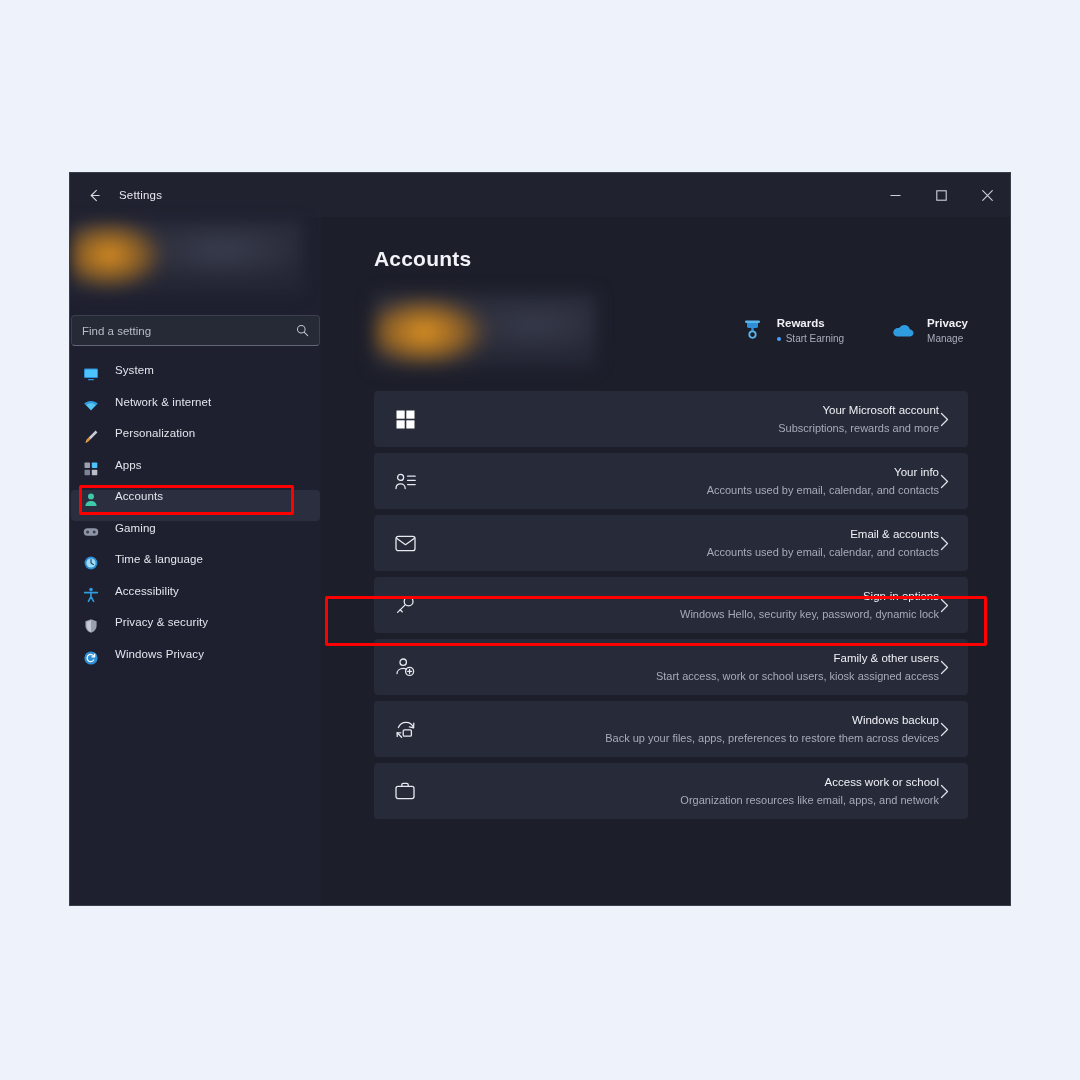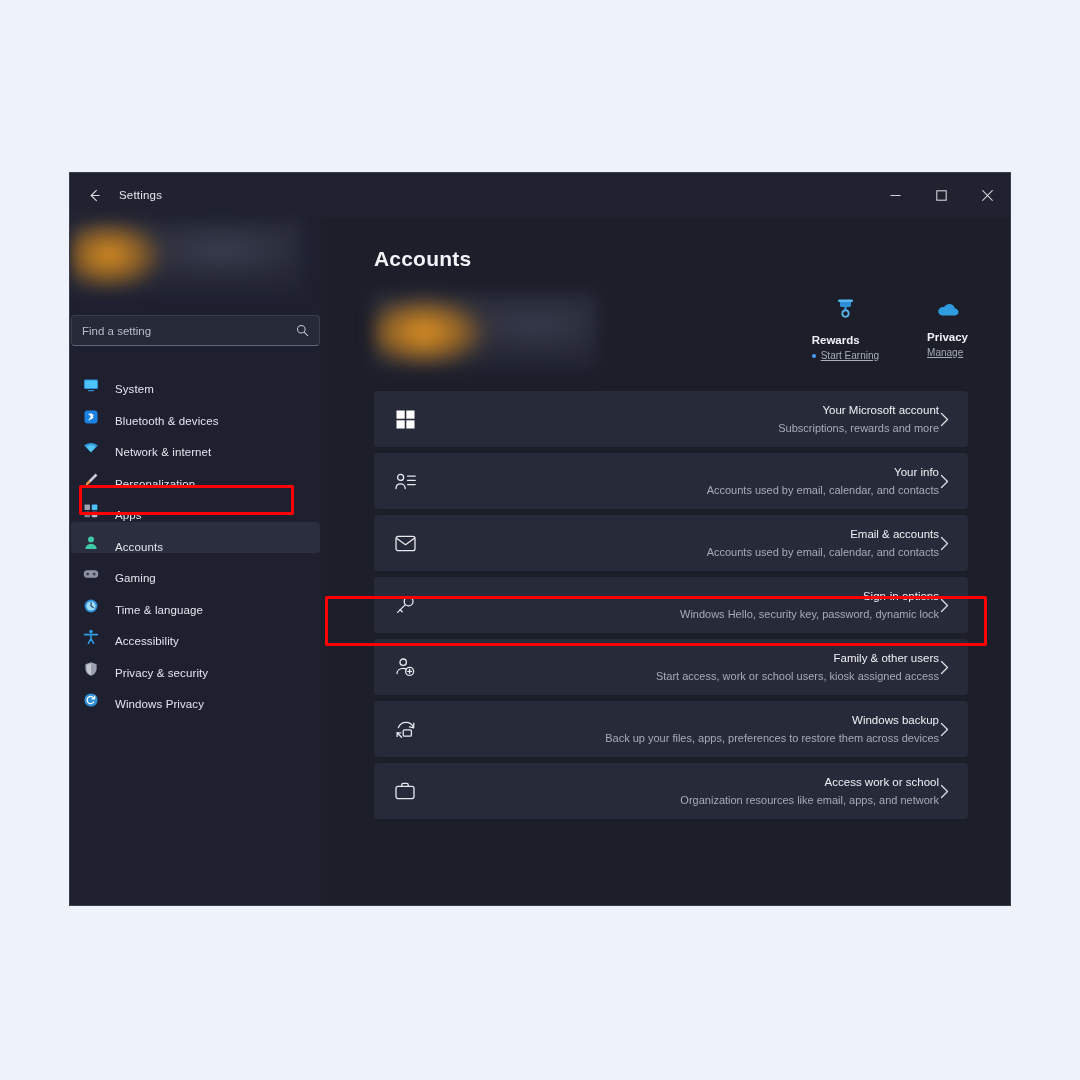--- a/index.html
+++ b/index.html
@@ -104,21 +104,21 @@
     font-size: 11.5px;
     font-family: "Liberation Sans", sans-serif;
   }
   .search-wrap input::placeholder { color: #b8bcc8; }
   .search-ico { color: #c3c7d2; display: flex; }
 
   .navlist { margin-top: 18px; }
   .navitem {
     height: 31px;
     display: flex;
-    align-items: flex-end;
+    align-items: flex-start;
     padding: 0 10px;
     border-radius: 4px;
     margin-bottom: 0;
     position: relative;
   }
   .navitem + .navitem { margin-top: 0.5px; }
   .navitem .nico {
     width: 20px; height: 20px;
     display: flex; align-items: center; justify-content: center;
     flex: 0 0 20px;
@@ -185,24 +185,24 @@
       radial-gradient(ellipse 110px 38px at 160px 32px, rgba(70,74,94,0.5) 0%, rgba(44,47,62,0.2) 70%, rgba(34,36,48,0) 100%),
       linear-gradient(180deg, #2b2d3b 0%, #242634 100%);
     filter: blur(8px);
   }
   .hero-cards {
     display: flex;
     align-items: center;
     gap: 48px;
     margin-right: 22px;
   }
-  .hero-card { display: flex; align-items: center; gap: 13px; flex-direction: column; }
+  .hero-card { display: flex; align-items: center; gap: 13px; }
   .hc-ico { display: flex; align-items: center; justify-content: center; width: 22px; }
   .hc-title { font-size: 11.5px; font-weight: bold; color: #f0f1f6; line-height: 1.35; }
-  .hc-sub { font-size: 10px; color: #a9adbb; line-height: 1.4; display: flex; align-items: center; gap: 5px; text-decoration: underline; }
+  .hc-sub { font-size: 10px; color: #a9adbb; line-height: 1.4; display: flex; align-items: center; gap: 5px; }
   .dot-blue { width: 4px; height: 4px; border-radius: 50%; background: #4a9eff; display: inline-block; }
 
   
   .setlist { margin-top: 22px; margin-right: 22px; }
   .setrow {
     height: 56px;
     background: #272a38;
     border-radius: 4px;
     display: flex;
     align-items: center;
@@ -292,29 +292,20 @@
           <span class="nico">
             <svg width="16" height="16" viewBox="0 0 16 16">
               <rect x="1" y="2.5" width="14" height="9.5" rx="1.2" fill="#2f8fd6"></rect>
               <rect x="2" y="3.5" width="12" height="7.5" rx="0.8" fill="#4cc2ff"></rect>
               <rect x="5" y="13" width="6" height="1.2" rx="0.5" fill="#2f8fd6"></rect>
             </svg>
           </span>
           <span class="nlabel">System</span>
         </div>
 
-        <div class="navitem">
-          <span class="nico">
-            <svg width="16" height="16" viewBox="0 0 16 16">
-              <rect x="1.5" y="1.5" width="13" height="13" rx="3" fill="#1a82e2"></rect>
-              <path d="M6 5l4 3.2-2 1.6v-5l2 1.6L6 11" fill="none" stroke="#ffffff" stroke-width="1.1" stroke-linejoin="round" stroke-linecap="round"></path>
-            </svg>
-          </span>
-          <span class="nlabel">Bluetooth &amp; devices</span>
-        </div>
 
         <div class="navitem">
           <span class="nico">
             <svg width="16" height="16" viewBox="0 0 16 16">
               <path d="M1.2 5.6C3 4 5.4 3.1 8 3.1s5 0.9 6.8 2.5L8 12.6 1.2 5.6z" fill="#2f9ce0"></path>
               <path d="M3.3 6.9C4.6 5.8 6.2 5.2 8 5.2s3.4 0.6 4.7 1.7L8 11.9 3.3 6.9z" fill="#58c4f0"></path>
             </svg>
           </span>
           <span class="nlabel">Network &amp; internet</span>
         </div>

